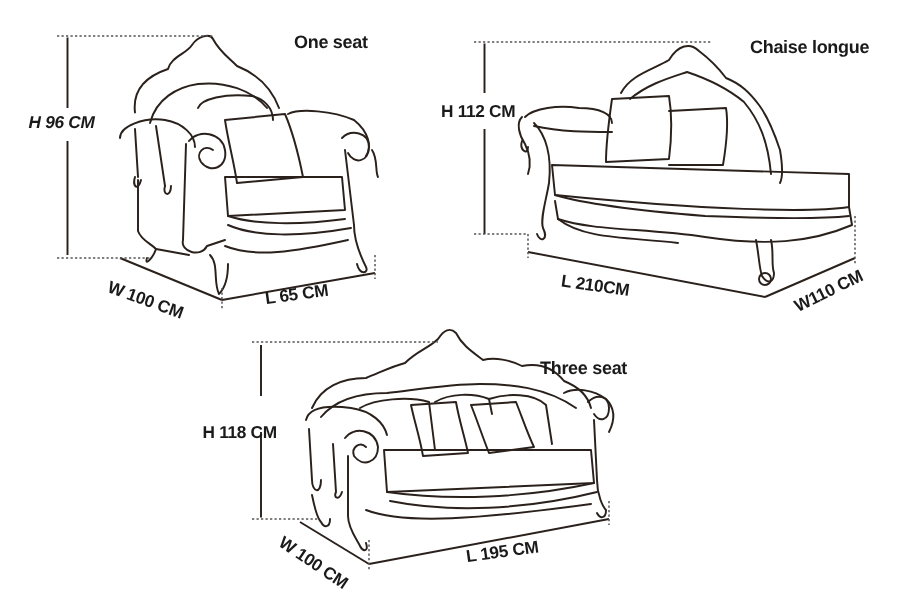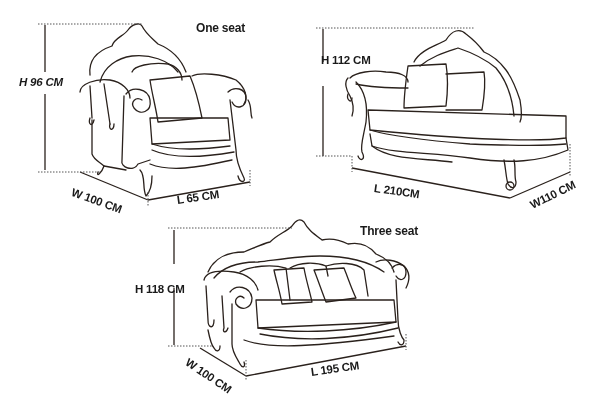--- a/index.html
+++ b/index.html
@@ -142,22 +142,23 @@
       <line x1="246" y1="360" x2="246" y2="380"></line>
       <line x1="406" y1="334" x2="406" y2="350"></line>
     </g>
   </svg>
 
   <div class="lbl title" style="left:196px; top:21px;">One seat</div>
   <div class="lbl" style="left:19px; top:76px;font-style:italic;">H 96 CM</div>
   <div class="lbl" style="left:74px; top:186px; transform:rotate(20deg); transform-origin:left top;">W 100 CM</div>
   <div class="lbl" style="left:176px; top:194px; transform:rotate(-8deg); transform-origin:left top;">L 65 CM</div>
 
-  <div class="lbl" style="left:294px; top:54px;margin-left:27px;">H 112 CM</div>
+  <div class="lbl title" style="left:500px; top:24px;">Chaise longue</div>
+  <div class="lbl" style="left:294px; top:69px;">H 112 CM</div>
   <div class="lbl" style="left:375px; top:182px; transform:rotate(8deg); transform-origin:left top;">L 210CM</div>
   <div class="lbl" style="left:528px; top:200px; transform:rotate(-26deg); transform-origin:left top;">W110 CM</div>
 
-  <div class="lbl title" style="left:360px; top:224px;">Three seat</div>
+  <div class="lbl title" style="left:360px; top:238px;">Three seat</div>
   <div class="lbl" style="left:135px; top:271px;margin-top:12px;">H 118 CM</div>
   <div class="lbl" style="left:190px; top:356px; transform:rotate(34deg); transform-origin:left top;">W 100 CM</div>
   <div class="lbl" style="left:310px; top:366px; transform:rotate(-8deg); transform-origin:left top;">L 195 CM</div>
 
 </div>
 
 </body></html>

